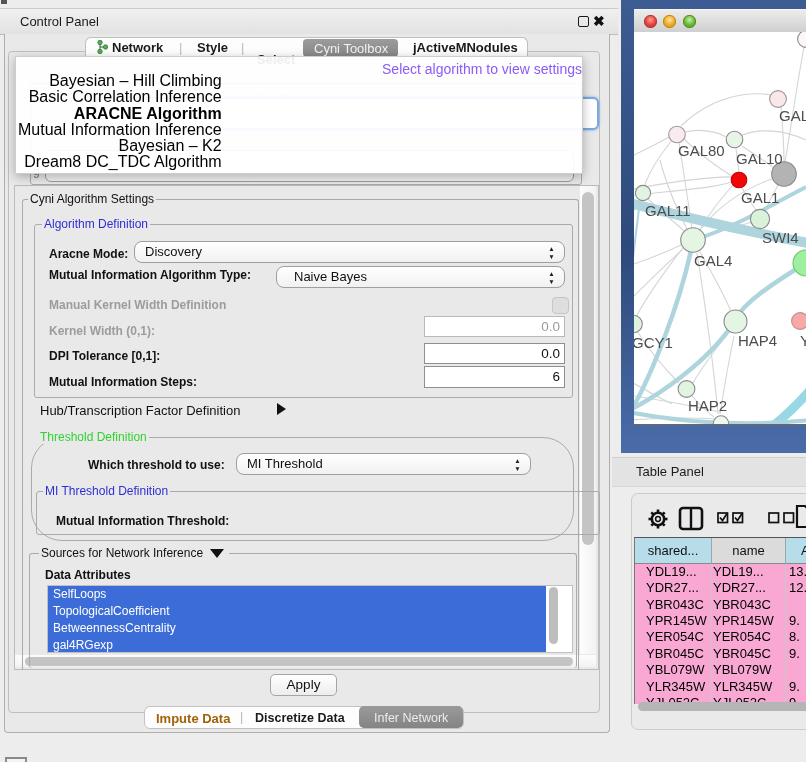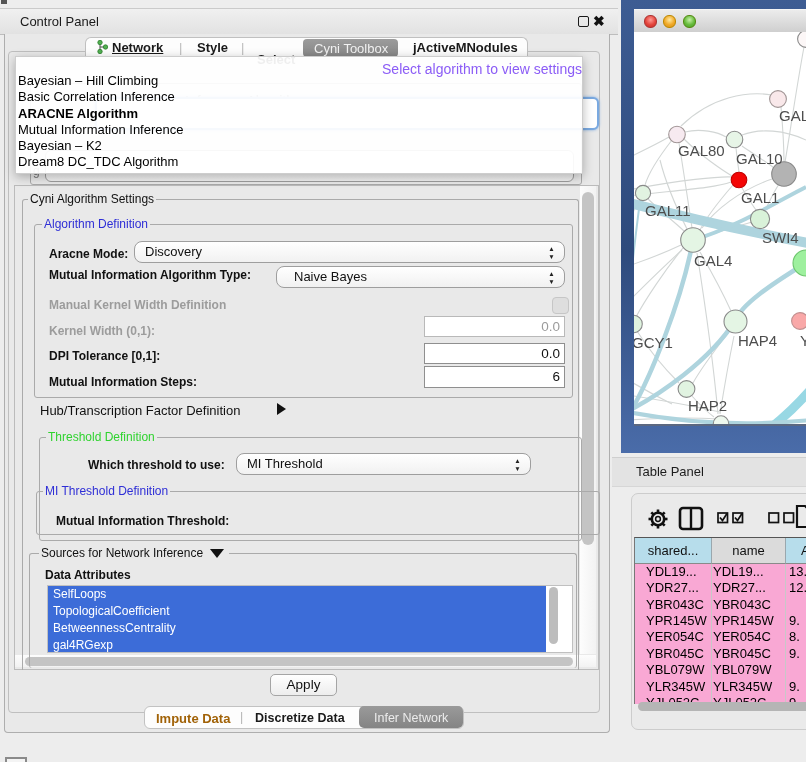--- a/index.html
+++ b/index.html
@@ -196,21 +196,21 @@
   <div class="ab" style="left:85px;top:37px;width:441px;height:20px;background:#fdfdfd;border:1px solid #c0c0c0;border-radius:6px 6px 0 0;border-bottom:none;"></div>
   <div class="ab" style="left:303px;top:39px;width:95px;height:18px;background:linear-gradient(#9c9c9c,#868686);border-radius:4px;"></div>
   <div class="ab" style="left:97px;top:40px;width:420px;font-size:13px;font-weight:bold;color:#1a1a1a;">
     <svg width="12" height="14" viewBox="0 0 12 14" style="position:absolute;left:0;top:0;">
       <line x1="3" y1="3" x2="3" y2="11" stroke="#666" stroke-width="1.2"></line>
       <line x1="3" y1="7" x2="8" y2="7" stroke="#666" stroke-width="1.2"></line>
       <circle cx="3" cy="2.5" r="2.2" fill="#52b152" stroke="#2c7d2c" stroke-width="0.8"></circle>
       <circle cx="8.5" cy="7" r="2.2" fill="#52b152" stroke="#2c7d2c" stroke-width="0.8"></circle>
       <circle cx="3" cy="11.5" r="2.2" fill="#52b152" stroke="#2c7d2c" stroke-width="0.8"></circle>
     </svg>
-    <span class="ab" style="left:15px;top:0;text-decoration:underline;">Network</span>
+    <span class="ab" style="left:15px;top:0;">Network</span>
     <span class="ab" style="left:82px;top:0;color:#bbb;font-weight:normal;">|</span>
     <span class="ab" style="left:100px;top:0;">Style</span>
     <span class="ab" style="left:144px;top:0;color:#bbb;font-weight:normal;">|</span>
     <span class="ab" style="left:160px;top:0;margin-top:12px;">Select</span>
     <span class="ab" style="left:217px;top:1px;color:#f2f2f2;font-weight:normal;">Cyni Toolbox</span>
     <span class="ab" style="left:316px;top:0;">jActiveMNodules</span>
   </div>
 
   <div class="ab" style="left:30px;top:83px;width:550px;height:100px;border:1px solid #aaa;border-radius:3px;"></div>
   <div class="ab" style="left:185px;top:93px;font-size:14px;color:#777;">Inference Algorithm</div>
@@ -248,21 +248,21 @@
   <div class="lbl" style="left:42px;top:324px;color:#9c9c9c;">Kernel Width (0,1):</div>
   <div class="fld" style="left:424px;top:316px;width:135px;height:19px;border:1px solid #b9b9b9;background:#ffffff;color:#9b9b9b;line-height:19px;">0.0</div>
   <div class="lbl" style="left:42px;top:349px;">DPI Tolerance [0,1]:</div>
   <div class="fld" style="left:424px;top:343px;width:135px;height:19px;line-height:19px;">0.0</div>
   <div class="lbl" style="left:42px;top:375px;">Mutual Information Steps:</div>
   <div class="fld" style="left:424px;top:366px;width:135px;height:20px;line-height:20px;">6</div>
 
   <div class="ab" style="left:40px;top:403px;font-size:13px;color:#111;">Hub/Transcription Factor Definition</div>
   <div class="ab" style="left:277px;top:403px;width:0;height:0;border-left:9px solid #111;border-top:6px solid transparent;border-bottom:6px solid transparent;"></div>
 
-  <div class="ab grp" style="left:39px;top:437px;width:541px;height:102px;">
+  <div class="ab grp" style="left:31px;top:437px;width:541px;height:102px;border-radius:31px;">
     <span class="gt" style="left:6px;color:#2fd32f;">Threshold Definition</span>
   </div>
   <div class="lbl" style="left:81px;top:458px;">Which threshold to use:</div>
   <div class="combo" style="left:236px;top:453px;width:293px;height:20px;border-radius:8px;">
       <span class="ct">MI Threshold</span>
       <span class="ar">▲<br>▼</span>
     </div>
 
   <div class="ab grp" style="left:36px;top:491px;width:529px;height:42px;padding-left:33px;">
     <span class="gt" style="left:6px;color:#2e2ed6;">MI Threshold Definition</span>
@@ -283,21 +283,21 @@
 
   <div class="ab" style="left:144px;top:706px;width:318px;height:21px;background:#fdfdfd;border:1px solid #c2c2c2;border-radius:6px;"></div>
   <div class="ab" style="left:359px;top:706px;width:104px;height:22px;background:linear-gradient(#9a9a9a,#848484);border-radius:5px;"></div>
   <div class="ab" style="left:156px;top:711px;font-size:13px;font-weight:bold;color:#a16207;">Impute Data</div>
   <div class="ab" style="left:240px;top:710px;font-size:12.5px;color:#b5b5b5;">|</div>
   <div class="ab" style="left:255px;top:711px;font-size:12.5px;font-weight:bold;color:#1a1a1a;">Discretize Data</div>
   <div class="ab" style="left:374px;top:711px;font-size:12.5px;color:#ececec;">Infer Network</div>
 
   <div class="ab" style="left:15px;top:56px;width:566px;height:116px;background:rgba(255,255,255,0.93);border:1px solid #cdcdcd;box-shadow:0 3px 10px rgba(0,0,0,0.28);">
     <div class="ab" style="left:0;top:4px;width:100%;text-align:right;font-size:14px;color:#8b5cf6;">Select algorithm to view settings</div>
-    <div class="ab" style="left:2px;top:16px;font-size:13px;line-height:16.3px;color:#000;">
+    <div class="ab" style="left:2px;top:16px;font-size:16px;line-height:16.3px;color:#000;text-align:right;">
       Bayesian – Hill Climbing<br>
       Basic Correlation Inference<br>
       <span class="b">ARACNE Algorithm</span><br>
       Mutual Information Inference<br>
       Bayesian – K2<br>
       Dream8 DC_TDC Algorithm
     </div>
   </div>
 
   <div class="ab" style="left:5px;top:757px;width:18px;height:10px;background:#f4f4f4;border:2px solid #8a8a8a;"></div>

